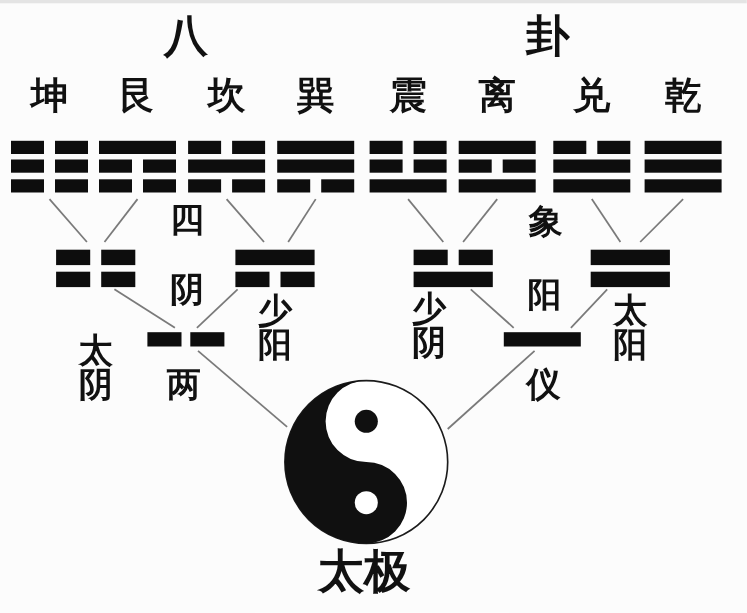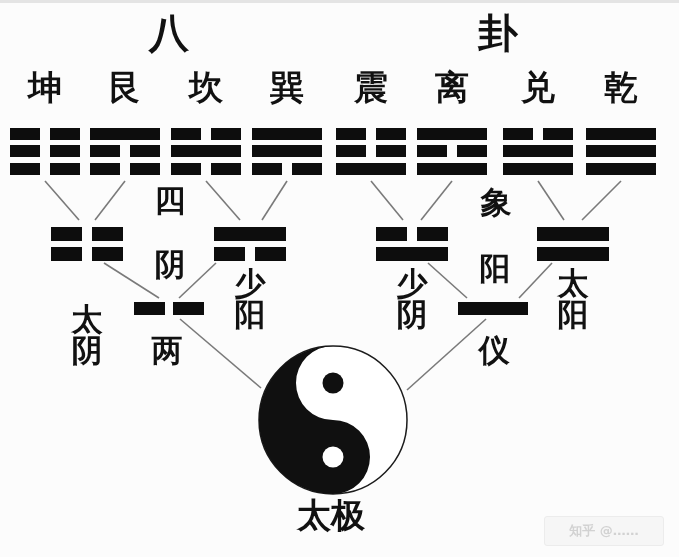--- a/index.html
+++ b/index.html
@@ -9,21 +9,21 @@
     font-family:"DejaVu Sans",sans-serif;color:#111;
   }
   .edge-top{position:absolute;left:0;top:0;width:679px;height:3px;background:#e4e4e4;}
   .cjk{position:absolute;text-align:center;font-weight:600;line-height:1.05;
        letter-spacing:0;user-select:none;white-space:nowrap;}
   .big{font-size:40px;}
   .name{font-size:34px;}
   .mid{font-size:31px;}
   .stacked{font-size:31px;line-height:31px;white-space:normal;word-break:break-all;}
   .bar{position:absolute;background:#0d0d0d;}
-  .taiji-label{font-size:34px;font-weight:700;}
+  .taiji-label{font-size:42px;font-weight:700;}
   svg.overlay{position:absolute;left:0;top:0;pointer-events:none;}
   .watermark-box{
     position:absolute;left:544px;top:516px;width:118px;height:28px;
     background:#f6f6f6;border:1px solid #ececec;border-radius:3px;
     display:flex;align-items:center;justify-content:center;
   }
   .watermark-text{
     font-size:13px;color:#d2d2d2;filter:blur(0.7px);font-weight:600;white-space:nowrap;
   }
 </style>
@@ -123,33 +123,30 @@
       <div class="bar" style="left: 255px; top: 247px; width: 31px; height: 14px; background: rgb(13, 13, 13);"></div>
       <div class="bar" style="left: 376px; top: 227px; width: 31px; height: 14px; background: rgb(13, 13, 13);"></div>
       <div class="bar" style="left: 417px; top: 227px; width: 31px; height: 14px; background: rgb(13, 13, 13);"></div>
       <div class="bar" style="left: 376px; top: 247px; width: 72px; height: 14px; background: rgb(13, 13, 13);"></div>
       <div class="bar" style="left: 537px; top: 227px; width: 72px; height: 14px; background: rgb(13, 13, 13);"></div>
       <div class="bar" style="left: 537px; top: 247px; width: 72px; height: 14px; background: rgb(13, 13, 13);"></div>
     </div>
   <div id="digram-names">
       <div class="cjk stacked" style="left: 68px; top: 268px; width: 38px; margin-top: 36px;">太阴</div>
       <div class="cjk stacked" style="left: 231px; top: 268px; width: 38px;">少阳</div>
-      <div class="cjk stacked" style="left: 393px; top: 268px; width: 38px;">少阴</div>
+      <div class="cjk stacked" style="left: 371px; top: 268px; width: 38px; font-family: Liberation Mono, monospace;">少阴</div>
       <div class="cjk stacked" style="left: 554px; top: 268px; width: 38px;">太阳</div>
     </div>
 
   <div class="cjk mid" style="left:153px;top:248px;width:34px;">阴</div>
   <div class="cjk mid" style="left:478px;top:252px;width:34px;">阳</div>
   <div class="cjk mid" style="left:150px;top:334px;width:34px;">两</div>
   <div class="cjk mid" style="left:477px;top:334px;width:34px;">仪</div>
   <div id="yi-lines">
       <div class="bar" style="left: 134px; top: 302px; width: 31px; height: 13px; background: rgb(13, 13, 13);"></div>
       <div class="bar" style="left: 173px; top: 302px; width: 31px; height: 13px; background: rgb(13, 13, 13);"></div>
       <div class="bar" style="left: 458px; top: 302px; width: 70px; height: 13px; background: rgb(13, 13, 13);"></div>
     </div>
 
   <div class="cjk taiji-label" style="left:271px;top:498px;width:120px;">太极</div>
 
-  <div class="watermark-box">
-    <span class="watermark-text">知乎 @……</span>
-  </div>
 
 </div>
 
 </body></html>

